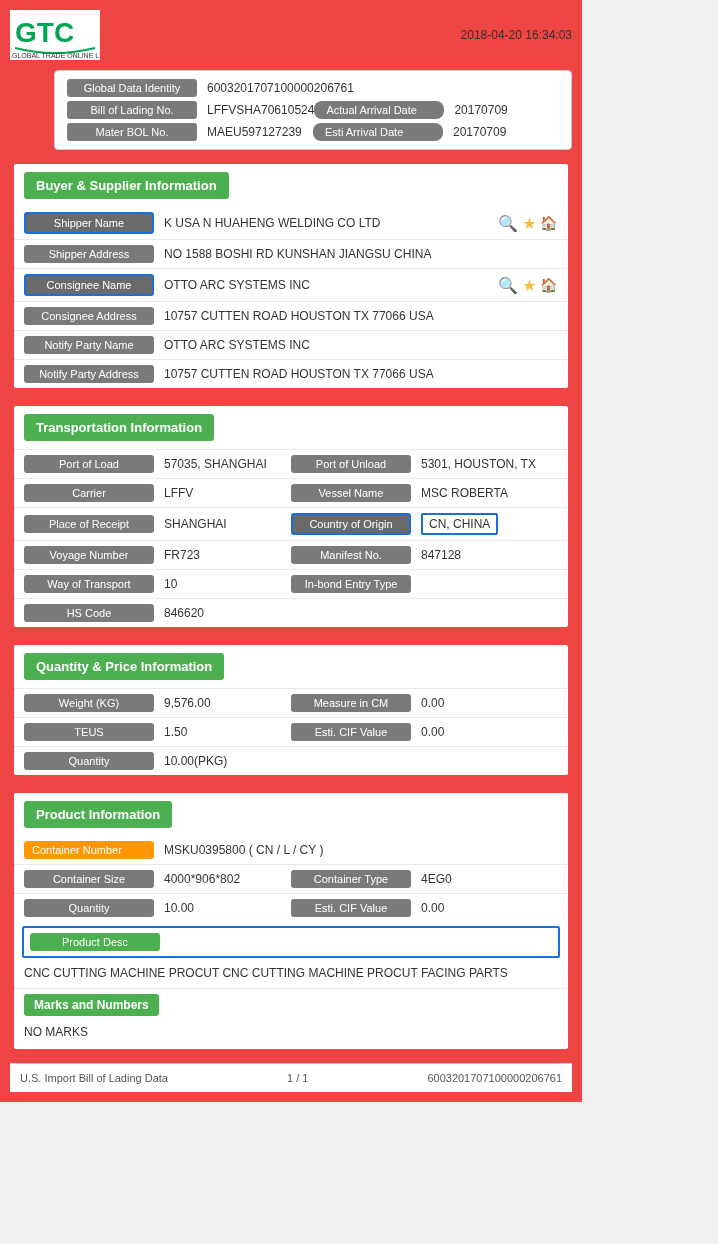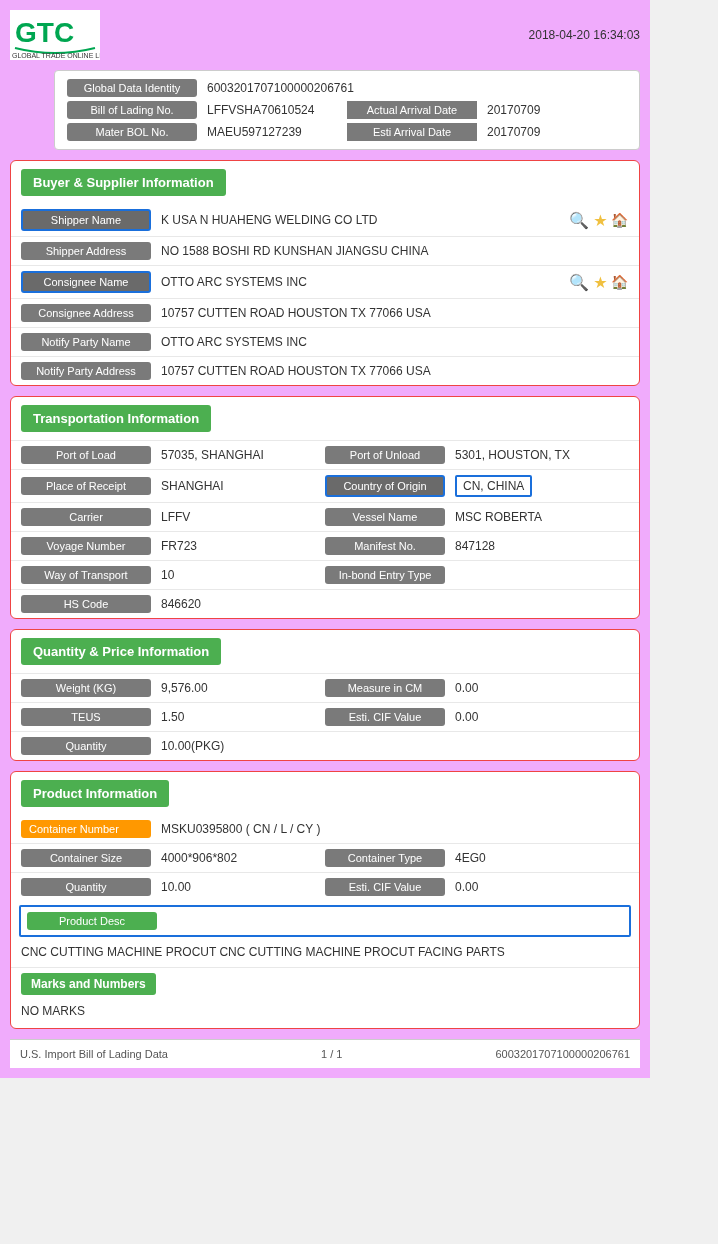--- a/index.html
+++ b/index.html
@@ -4,23 +4,23 @@
   <style>
     * { box-sizing: border-box; margin: 0; padding: 0; }
     body {
       font-family: Arial, sans-serif;
       font-size: 12px;
       background: #f0f0f0;
       color: #333;
       width: 718px;
     }
     .page {
-      background: #f0abfc;
+      background: #ef4444;
       padding: 10px;
-      width: 650px;
+      width: 582px;
     }
     .header {
       display: flex;
       justify-content: space-between;
       align-items: center;
       margin-bottom: 10px;
     }
     .logo-area {
       display: flex;
       align-items: center;
@@ -65,33 +65,32 @@
       color: #333;
     }
     .id-pair {
       display: flex;
       align-items: center;
       flex: 1;
     }
     .id-label-sm {
       background: #7a7a7a;
       color: #fff;
-      border-radius: 0;
+      border-radius: 8px;
       padding: 3px 12px;
       font-size: 11px;
       min-width: 130px;
-      text-align: center;
       margin-right: 10px;
       flex-shrink: 0;
     }
 
     
     .section-card {
       background: #fff;
-      border: 1px solid #ef4444;
+      border: 4px solid #ef4444;
       border-radius: 6px;
       margin-bottom: 10px;
       overflow: hidden;
     }
     .section-header {
       background: #4caf50;
       color: #fff;
       font-weight: bold;
       font-size: 13px;
       padding: 6px 12px;
@@ -319,37 +318,37 @@
         <span class="field-value">57035, SHANGHAI</span>
       </div>
       <div class="col-right">
         <span class="field-label-right">Port of Unload</span>
         <span class="field-value-right">5301, HOUSTON, TX</span>
       </div>
     </div>
 
     <div class="info-row-2col">
       <div class="col-left">
+        <span class="field-label">Carrier</span>
+        <span class="field-value">LFFV</span>
+      </div>
+      <div class="col-right">
+        <span class="field-label-right">Vessel Name</span>
+        <span class="field-value-right">MSC ROBERTA</span>
+      </div>
+    </div>
+
+    <div class="info-row-2col">
+      <div class="col-left">
         <span class="field-label">Place of Receipt</span>
         <span class="field-value">SHANGHAI</span>
       </div>
       <div class="col-right">
         <span class="field-label-right highlighted">Country of Origin</span>
         <span class="field-value-right highlighted">CN, CHINA</span>
-      </div>
-    </div>
-
-    <div class="info-row-2col">
-      <div class="col-left">
-        <span class="field-label">Carrier</span>
-        <span class="field-value">LFFV</span>
-      </div>
-      <div class="col-right">
-        <span class="field-label-right">Vessel Name</span>
-        <span class="field-value-right">MSC ROBERTA</span>
       </div>
     </div>
 
     <div class="info-row-2col">
       <div class="col-left">
         <span class="field-label">Voyage Number</span>
         <span class="field-value">FR723</span>
       </div>
       <div class="col-right">
         <span class="field-label-right">Manifest No.</span>

